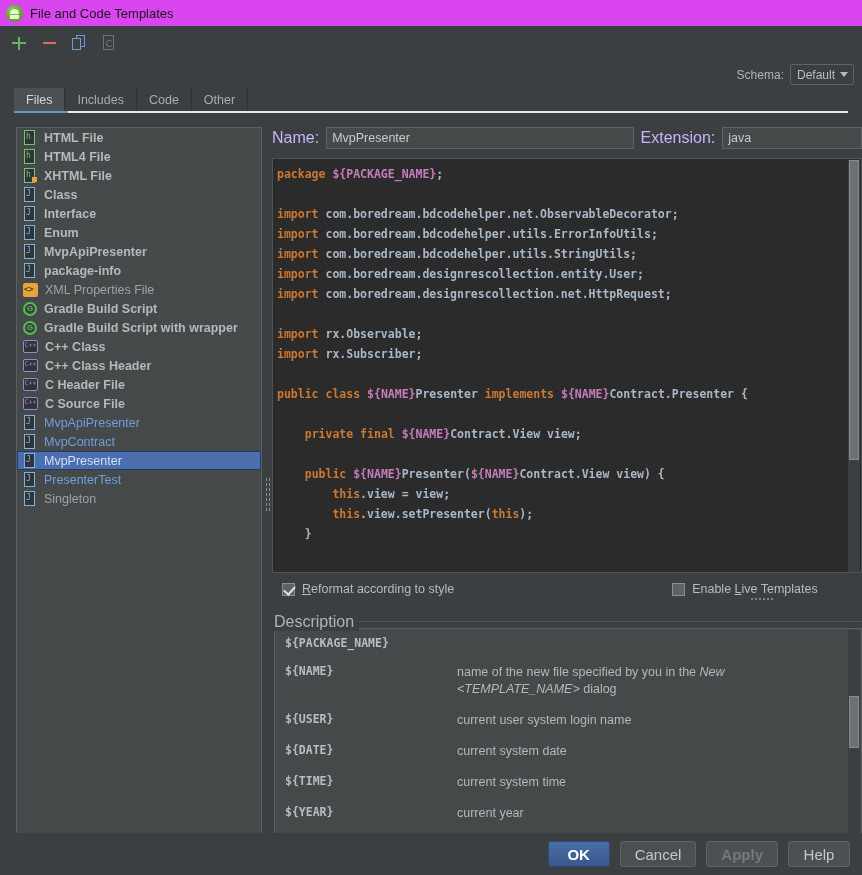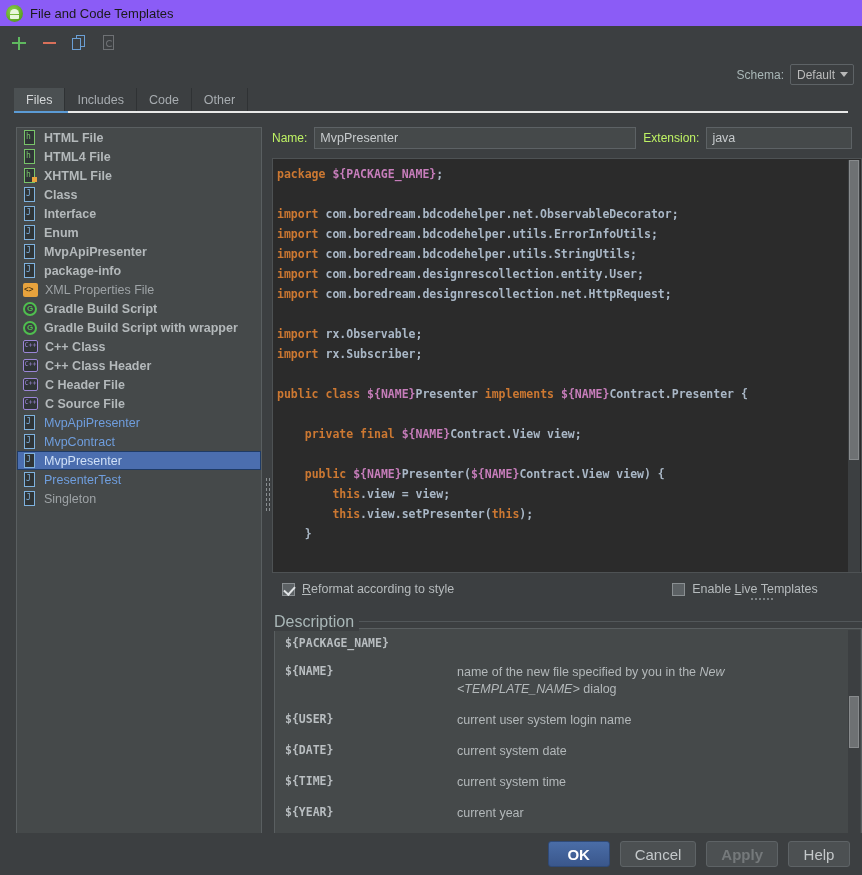--- a/index.html
+++ b/index.html
@@ -10,21 +10,21 @@
     background: #3c3f41;
     font-family: "Liberation Sans", sans-serif;
     font-size: 12px;
     color: #bbbbbb;
     -webkit-font-smoothing: antialiased;
   }
 
   
   .titlebar {
     height: 26px;
-    background: #8b5cf6;
+    background: #d946ef;
     display: flex;
     align-items: center;
     padding-left: 6px;
     gap: 7px;
   }
   .titlebar .title {
     color: #1a1a1a;
     font-size: 13px;
   }
   .as-icon {
@@ -279,21 +279,21 @@
     position: absolute;
     left: 272px; top: 101px;
     width: 590px;
     height: 718px;
   }
   .name-row {
     display: flex; align-items: center;
     height: 22px;
     gap: 7px;
   }
-  .fld-label { color: #bef264; font-size: 12px; white-space: nowrap; }
+  .fld-label { color: #c4b5fd; font-size: 16px; white-space: nowrap; }
   .textfield {
     height: 22px;
     background: #45494a;
     border: 1px solid #5d6265;
     color: #c7cbcd;
     font-size: 12.5px;
     padding: 0 5px;
     display: flex; align-items: center;
   }
   .tf-name { width: 322px; }

